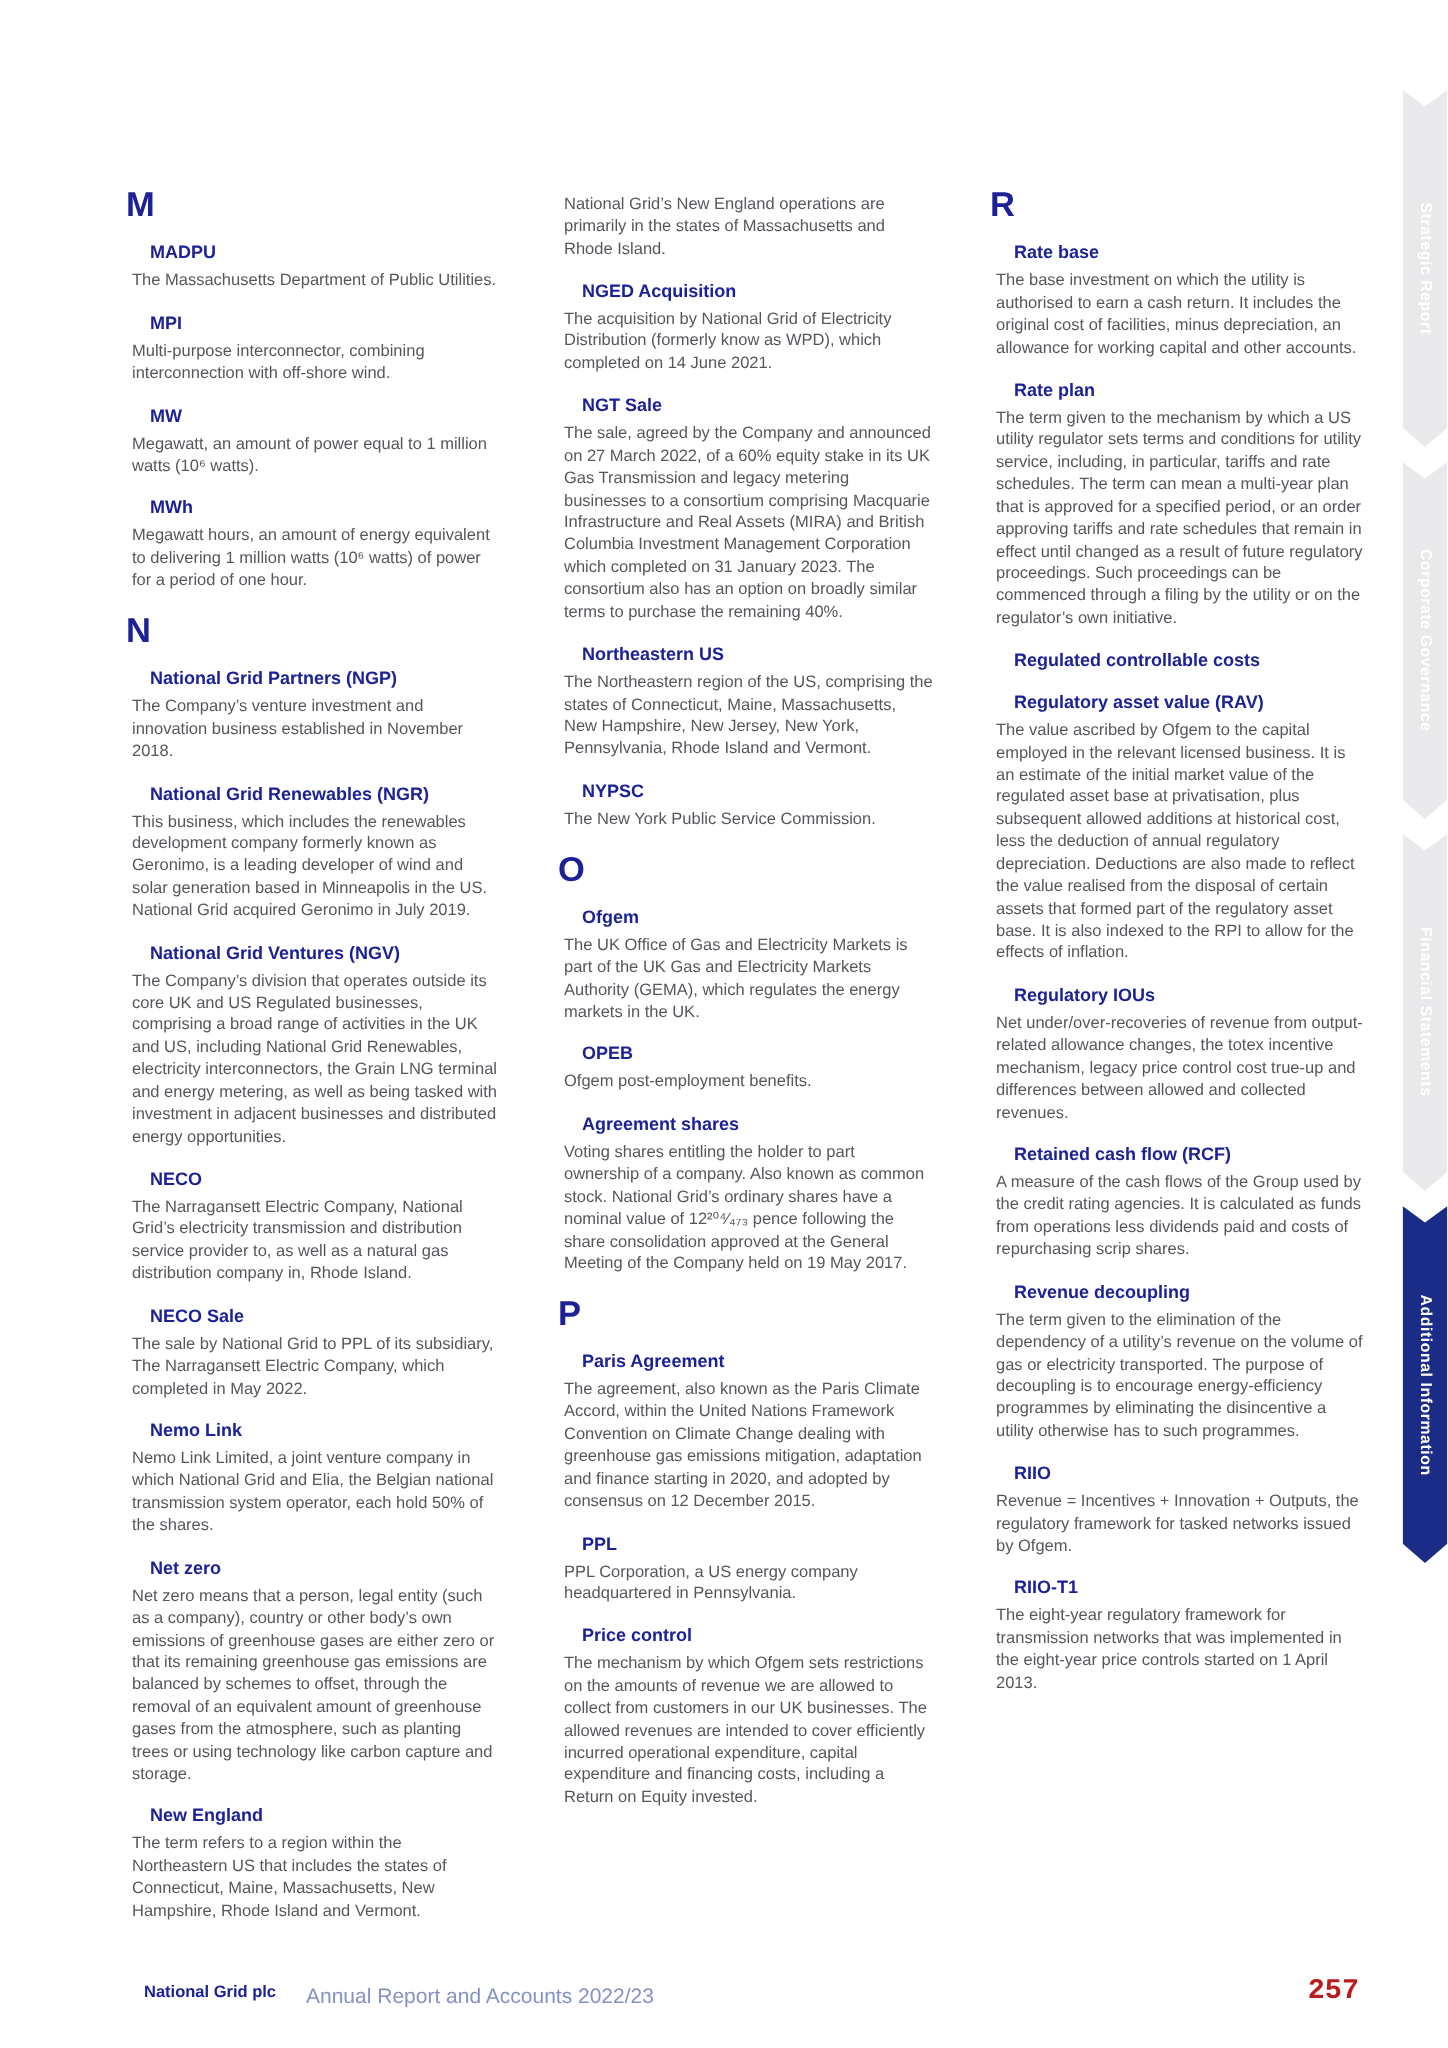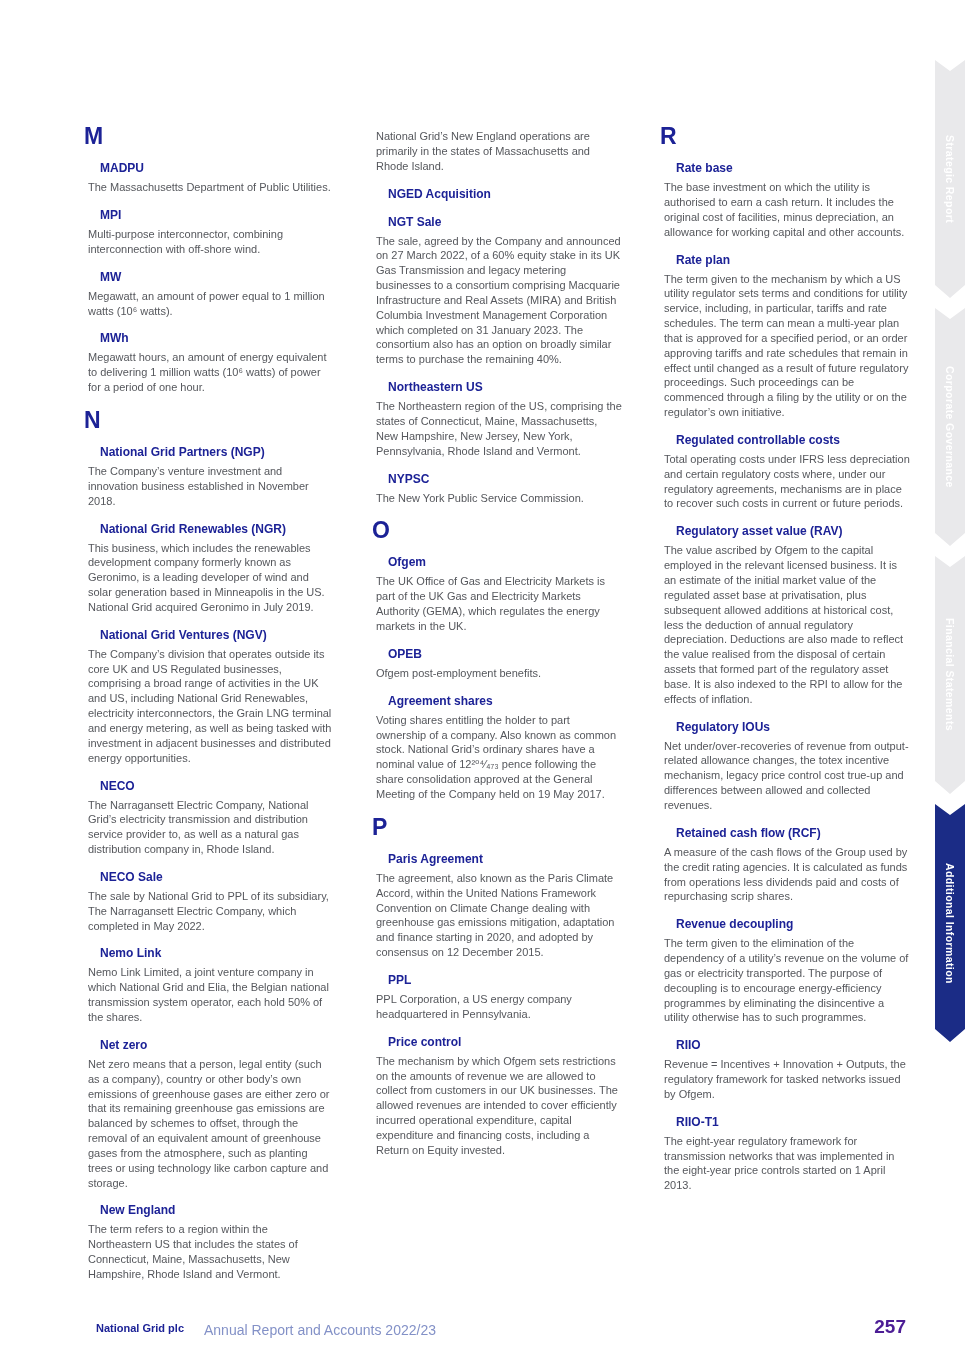--- a/index.html
+++ b/index.html
@@ -46,21 +46,21 @@
   .footer .brand{
     position:absolute;left:0;top:4px;
     font-size:11px;font-weight:bold;color:#1c2296;margin-left:12px;
   }
   .footer .report{
     position:absolute;left:120px;top:4px;
     font-size:14px;color:#8391c7;
   }
   .footer .pagenum{
     position:absolute;right:8px;top:-2px;
-    font-size:19px;font-weight:bold;color:#4c1d95;
+    font-size:19px;font-weight:bold;color:#b91c1c;font-family:Liberation Mono, monospace;
   }
 </style>
 </head>
 <body>
 
 <div class="tabs">
     <div class="tab">
       <span>Strategic Report</span>
     </div>
     <div class="tab">
@@ -99,20 +99,21 @@
       <div class="term">Nemo Link</div>
       <p class="def">Nemo Link Limited, a joint venture company in which National Grid and Elia, the Belgian national transmission system operator, each hold 50% of the shares.</p>
       <div class="term">Net zero</div>
       <p class="def">Net zero means that a person, legal entity (such as a company), country or other body’s own emissions of greenhouse gases are either zero or that its remaining greenhouse gas emissions are balanced by schemes to offset, through the removal of an equivalent amount of greenhouse gases from the atmosphere, such as planting trees or using technology like carbon capture and storage.</p>
       <div class="term">New England</div>
       <p class="def">The term refers to a region within the Northeastern US that includes the states of Connecticut, Maine, Massachusetts, New Hampshire, Rhode Island and Vermont.</p>
     </div>
     <div class="col">
       <p class="def cont">National Grid’s New England operations are primarily in the states of Massachusetts and Rhode Island.</p>
       <div class="term">NGED Acquisition</div>
+      <p class="def">The acquisition by National Grid of Electricity Distribution (formerly know as WPD), which completed on 14 June 2021.</p>
       <div class="term">NGT Sale</div>
       <p class="def">The sale, agreed by the Company and announced on 27 March 2022, of a 60% equity stake in its UK Gas Transmission and legacy metering businesses to a consortium comprising Macquarie Infrastructure and Real Assets (MIRA) and British Columbia Investment Management Corporation which completed on 31 January 2023. The consortium also has an option on broadly similar terms to purchase the remaining 40%.</p>
       <div class="term">Northeastern US</div>
       <p class="def">The Northeastern region of the US, comprising the states of Connecticut, Maine, Massachusetts, New Hampshire, New Jersey, New York, Pennsylvania, Rhode Island and Vermont.</p>
       <div class="term">NYPSC</div>
       <p class="def">The New York Public Service Commission.</p>
       <div class="letter">O</div>
       <div class="term">Ofgem</div>
       <p class="def">The UK Office of Gas and Electricity Markets is part of the UK Gas and Electricity Markets Authority (GEMA), which regulates the energy markets in the UK.</p>
       <div class="term">OPEB</div>
@@ -127,21 +128,20 @@
       <div class="term">Price control</div>
       <p class="def">The mechanism by which Ofgem sets restrictions on the amounts of revenue we are allowed to collect from customers in our UK businesses. The allowed revenues are intended to cover efficiently incurred operational expenditure, capital expenditure and financing costs, including a Return on Equity invested.</p>
     </div>
     <div class="col">
       <div class="letter">R</div>
       <div class="term">Rate base</div>
       <p class="def">The base investment on which the utility is authorised to earn a cash return. It includes the original cost of facilities, minus depreciation, an allowance for working capital and other accounts.</p>
       <div class="term">Rate plan</div>
       <p class="def">The term given to the mechanism by which a US utility regulator sets terms and conditions for utility service, including, in particular, tariffs and rate schedules. The term can mean a multi-year plan that is approved for a specified period, or an order approving tariffs and rate schedules that remain in effect until changed as a result of future regulatory proceedings. Such proceedings can be commenced through a filing by the utility or on the regulator’s own initiative.</p>
       <div class="term">Regulated controllable costs</div>
-      <p class="def">Total operating costs under IFRS less depreciation and certain regulatory costs where, under our regulatory agreements, mechanisms are in place to recover such costs in current or future periods.</p>
       <div class="term">Regulatory asset value (RAV)</div>
       <p class="def">The value ascribed by Ofgem to the capital employed in the relevant licensed business. It is an estimate of the initial market value of the regulated asset base at privatisation, plus subsequent allowed additions at historical cost, less the deduction of annual regulatory depreciation. Deductions are also made to reflect the value realised from the disposal of certain assets that formed part of the regulatory asset base. It is also indexed to the RPI to allow for the effects of inflation.</p>
       <div class="term">Regulatory IOUs</div>
       <p class="def">Net under/over-recoveries of revenue from output-related allowance changes, the totex incentive mechanism, legacy price control cost true-up and differences between allowed and collected revenues.</p>
       <div class="term">Retained cash flow (RCF)</div>
       <p class="def">A measure of the cash flows of the Group used by the credit rating agencies. It is calculated as funds from operations less dividends paid and costs of repurchasing scrip shares.</p>
       <div class="term">Revenue decoupling</div>
       <p class="def">The term given to the elimination of the dependency of a utility’s revenue on the volume of gas or electricity transported. The purpose of decoupling is to encourage energy-efficiency programmes by eliminating the disincentive a utility otherwise has to such programmes.</p>
       <div class="term">RIIO</div>
       <p class="def">Revenue = Incentives + Innovation + Outputs, the regulatory framework for tasked networks issued by Ofgem.</p>

